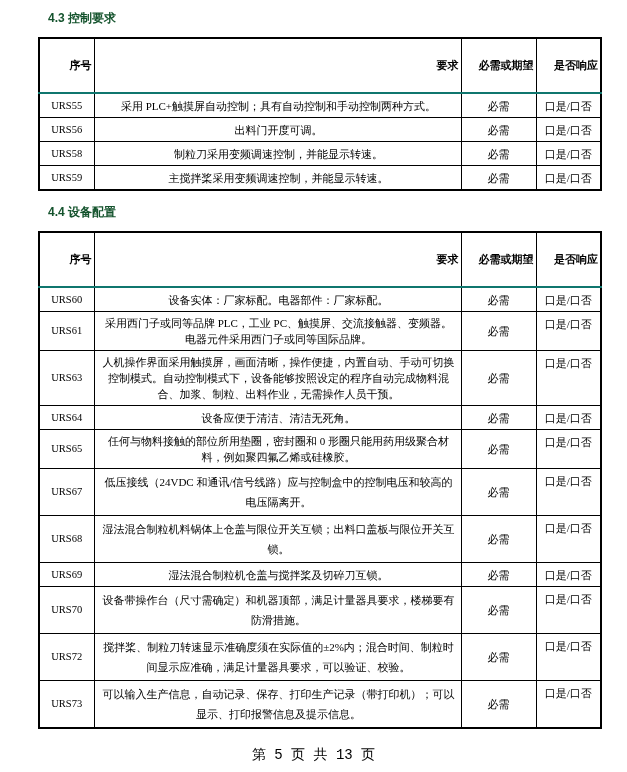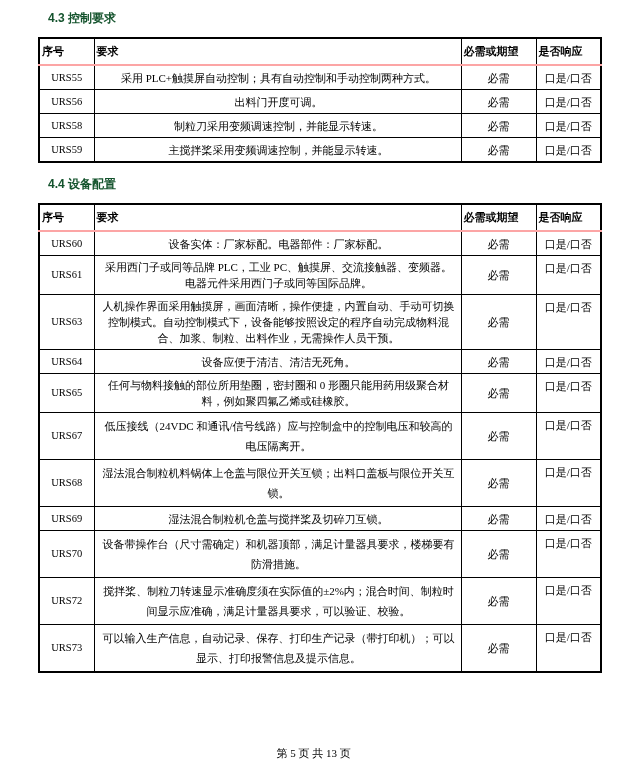--- a/index.html
+++ b/index.html
@@ -14,36 +14,36 @@
     margin:0 0 0 10px; color:#14532d;
   }
   section + section { margin-top:14px; }
   table.urs-table {
     border-collapse:collapse; table-layout:fixed; width:562px;
     margin-top:12px; border:2px solid #000;
   }
   .urs-table th, .urs-table td { border:1px solid #000; }
   .urs-table thead th {
     font-family:"Liberation Sans","DejaVu Sans",sans-serif;
-    font-weight:bold; font-size:11px; text-align:left;
-    padding:5px 2px; border-bottom:2px solid #fca5a5; background:#ffffff;
+    font-weight:bold; font-size:11px; text-align:right;
+    padding:19px 2px; border-bottom:2px solid #0f766e; background:#ffffff;
   }
   .urs-table td {
     font-size:11px; line-height:16px; padding:3px 4px;
     vertical-align:middle; color:#000; word-break:break-all;
   }
   td.c-id   { text-align:center; font-size:10.5px; }
   td.c-req  { text-align:center; padding:3px 6px 3px 8px; }
   td.c-need { text-align:center; }
   td.c-resp { text-align:center; vertical-align:top; padding-top:4px; white-space:nowrap; }
   tr.loose td.c-req { line-height:20px; }
   .footer {
     position:absolute; left:0; right:0; top:746px;
-    text-align:center; font-size:11px; color:#000;
-    font-family:Liberation Serif, serif;
+    text-align:center; font-size:14px; color:#000;
+    font-family:Liberation Mono, monospace;
   }
 </style>
 </head>
 <body>
 
 <div class="page">
   <div id="sections">
   <section class="section">
     <h2 class="section-title">4.3 控制要求</h2>
     <table class="urs-table">

